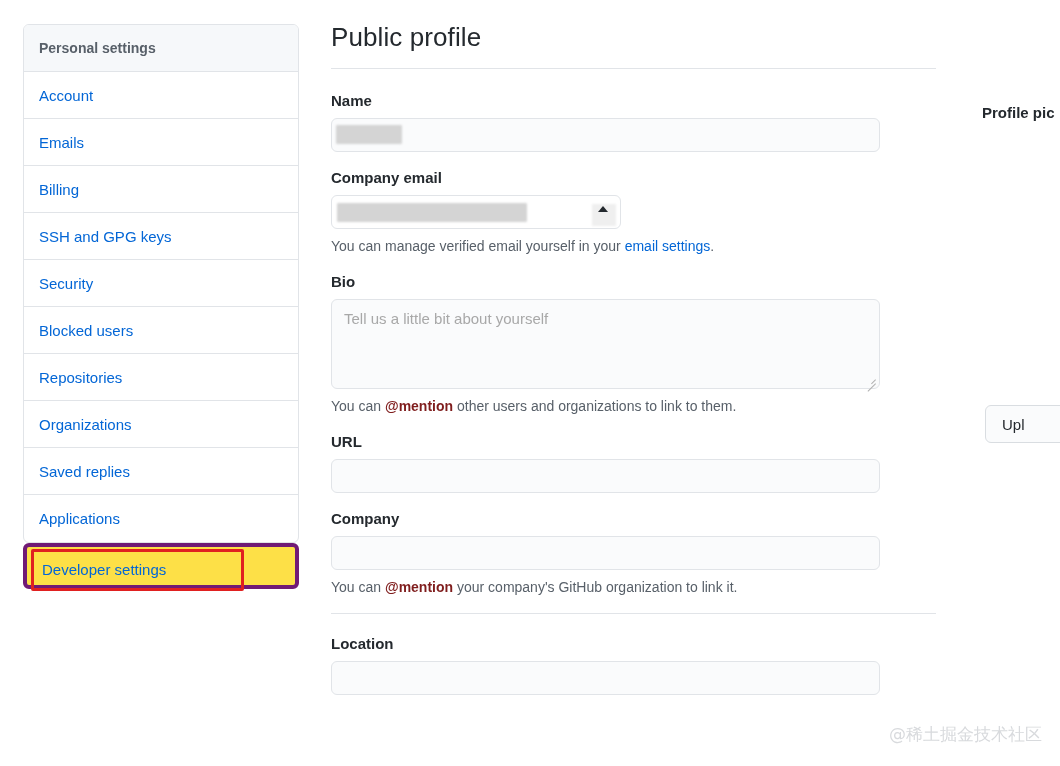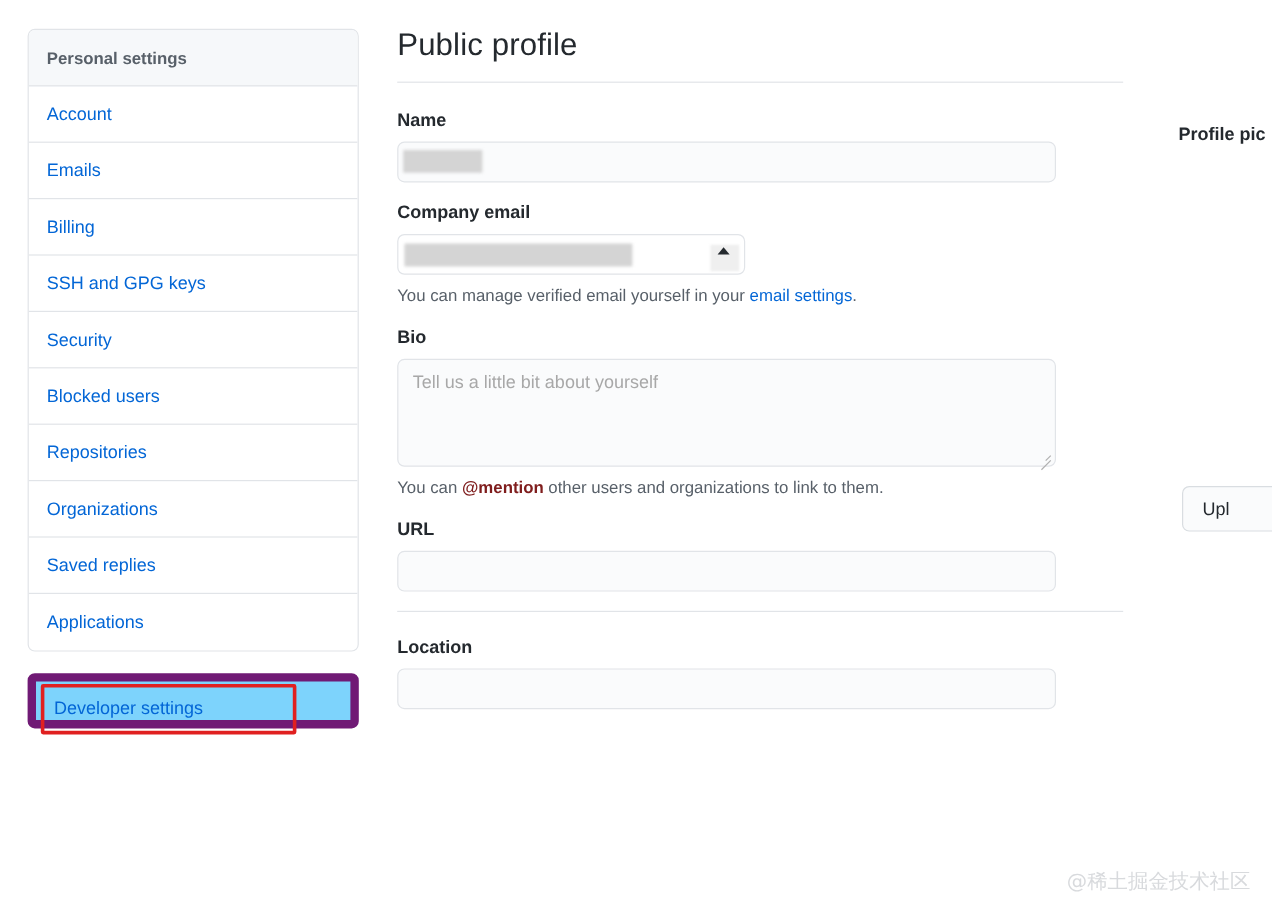--- a/index.html
+++ b/index.html
@@ -58,24 +58,23 @@
   }
   .nav-item.active::before {
     content: "";
     position: absolute;
     left: -1px; top: -1px; bottom: -1px;
     width: 3px;
     background: #e36209;
   }
 
   .dev-box {
-    margin-top: 18px;
-    border: 7px solid #701a75;
-    border-radius: 6px;
-    background: #7dd3fc;
+    border: 4px solid #701a75;
+    border-radius: 6px;
+    background: #fde047;
     position: relative;
     height: 46px;
   }
   .dev-item {
     display: block;
     padding: 12px 15px;
     font-size: 15px;
     color: #0366d6;
     text-decoration: none;
     line-height: 21px;
@@ -317,20 +316,27 @@
       <div class="help-text">
         <span>You can </span><b>@mention</b><span> other users and organizations to link to them.</span>
       </div>
     </div>
 
     <div class="field-group">
       <label class="field-label">URL</label>
       <input class="text-input" type="text" value="" style="">
     </div>
 
+    <div class="field-group">
+      <label class="field-label">Company</label>
+      <input class="text-input" type="text" value="" style="">
+      <div class="help-text">
+        <span>You can </span><b>@mention</b><span> your company's GitHub organization to link it.</span>
+      </div>
+    </div>
 
     <hr class="rule" style="margin-top:16px; margin-bottom:20px;">
 
     <div class="field-group">
       <label class="field-label">Location</label>
       <input class="text-input" type="text" value="" style="">
     </div>
   </div>
 
   <div class="right-col">

